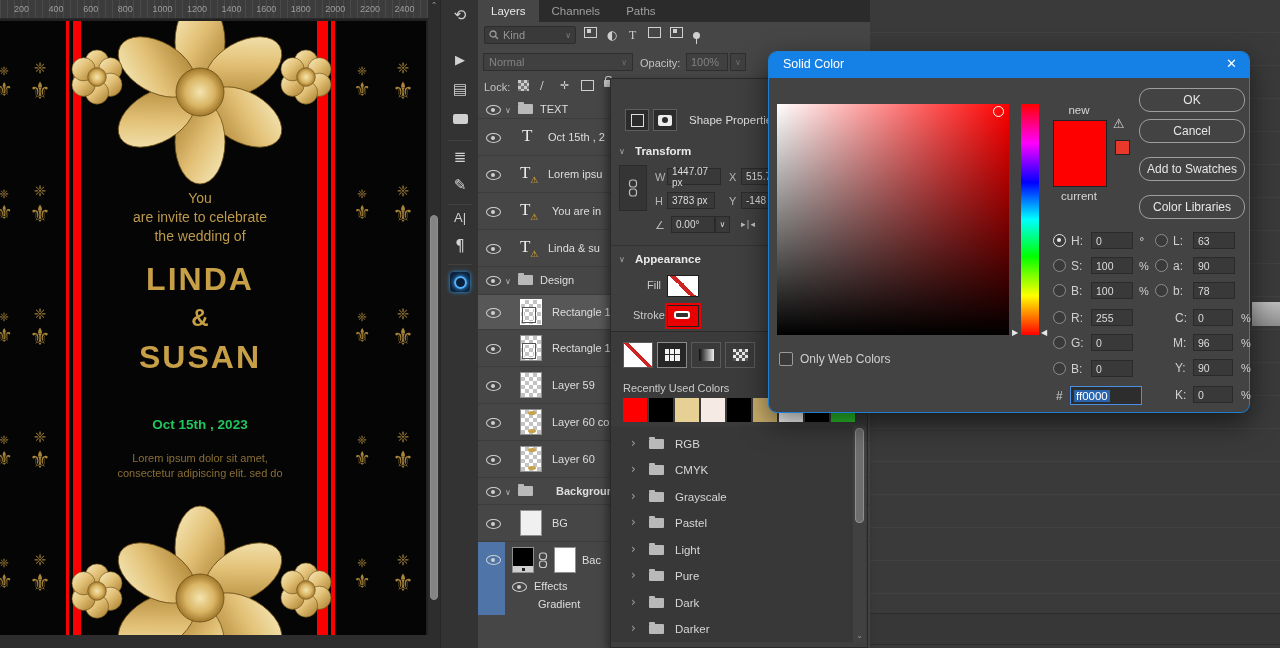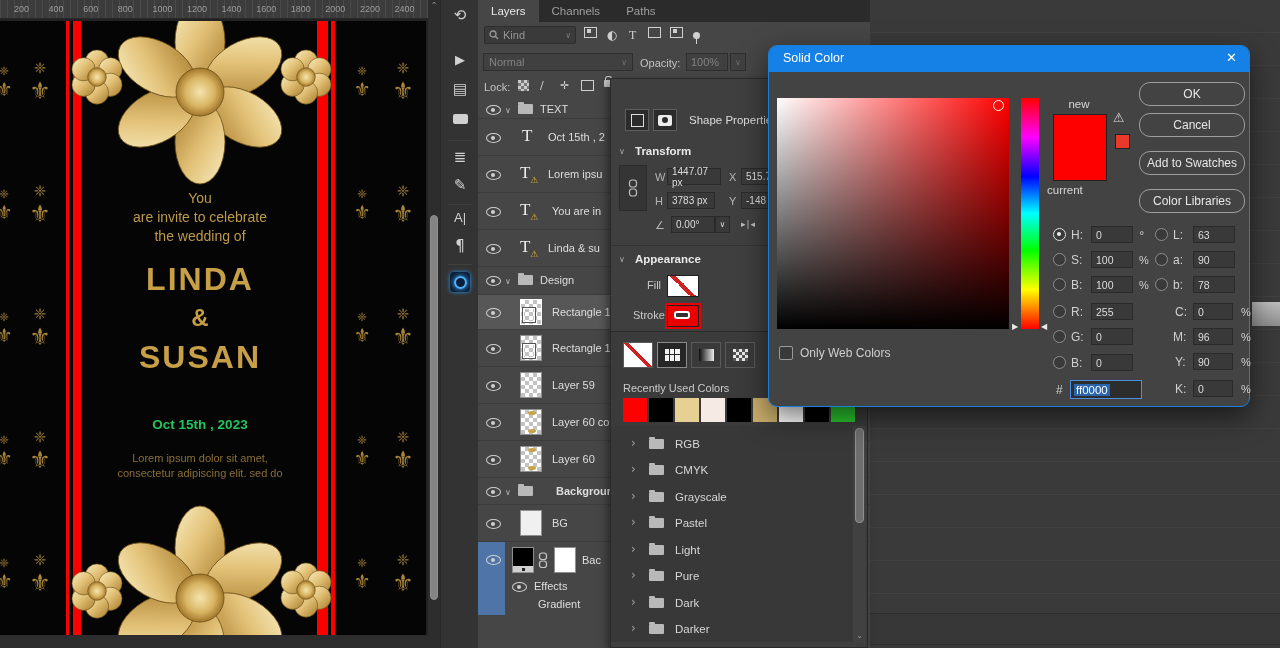--- a/index.html
+++ b/index.html
@@ -161,35 +161,35 @@
   #group-list{position:absolute;left:0;top:94px;width:256px;height:216px;background:#383838;}
   .grp-row{position:absolute;left:0;width:240px;height:26px;}
   .grp-row .chev{position:absolute;left:20px;top:5px;color:#a2a2a2;font-size:12px;}
   .grp-row .fold{position:absolute;left:38px;top:8px;}
   .grp-row .lbl{position:absolute;left:64px;top:7px;color:#d6d6d6;font-size:11.5px;}
   #grp-scroll{position:absolute;left:242px;top:0;width:13px;height:216px;background:#414141;}
   #grp-scroll .thumb{position:absolute;left:2px;top:2px;width:9px;height:95px;background:#6e6e6e;border-radius:4px;}
   #grp-scroll .dn{position:absolute;left:0;bottom:2px;width:13px;text-align:center;color:#9a9a9a;font-size:8px;}
 
   
-  #dialog{left:768px;top:45px;width:482px;height:362px;background:#434343;border:1px solid #1b7fd4;
+  #dialog{left:768px;top:51px;width:482px;height:362px;background:#434343;border:1px solid #1b7fd4;
     border-radius:9px;z-index:10;box-shadow:0 10px 28px rgba(0,0,0,.55);box-sizing:border-box;}
   #dlg-title{position:absolute;left:0;top:0;width:480px;height:26px;background:#1580e6;border-radius:8px 8px 0 0;}
   #dlg-title .t{position:absolute;left:14px;top:5px;color:#fff;font-size:12.5px;}
   #dlg-title .x{position:absolute;right:12px;top:4px;color:#fff;font-size:13px;}
   #sb-field{position:absolute;left:8px;top:52px;width:232px;height:231px;
     background:linear-gradient(to top,#000,rgba(0,0,0,0)),linear-gradient(to right,#fff,#ff0000);}
   #sb-cursor{position:absolute;left:224px;top:54px;width:9px;height:9px;border:1.5px solid #fff;border-radius:50%;}
   #hue-slider{position:absolute;left:252px;top:52px;width:18px;height:231px;
     background:linear-gradient(to bottom,#f00 0%,#f0f 17%,#00f 34%,#0ff 50%,#0f0 66%,#ff0 83%,#f00 100%);}
   .hue-arrow{position:absolute;top:276px;color:#e8e8e8;font-size:8px;font-family:"DejaVu Sans",sans-serif;}
   #swatch-new{position:absolute;left:284px;top:68px;width:52px;height:33px;border:1px solid #222;}
   #swatch-cur{position:absolute;left:284px;top:101px;width:52px;height:33px;border:1px solid #222;border-top:none;}
   #lbl-new{position:absolute;left:284px;top:52px;width:52px;text-align:center;color:#d6d6d6;font-size:11.5px;}
-  #lbl-cur{position:absolute;left:278px;top:138px;width:64px;text-align:left;color:#d6d6d6;font-size:11.5px;}
+  #lbl-cur{position:absolute;left:278px;top:138px;width:64px;text-align:center;color:#d6d6d6;font-size:11.5px;}
   #gamut-warn{position:absolute;left:344px;top:64px;color:#dadada;font-size:13px;}
   #gamut-sq{position:absolute;left:346px;top:88px;width:13px;height:13px;background:#e8392b;border:1px solid #222;}
   .num-row{position:absolute;height:17px;}
   .num-row .radio{position:absolute;top:2px;}
   .num-row .nl{position:absolute;color:#cfcfcf;font-size:12px;top:2px;}
   .num-row .input{position:absolute;width:42px;height:17px;}
   .num-row .unit{position:absolute;color:#cfcfcf;font-size:11px;top:3px;}
   #hex-row{position:absolute;left:284px;top:334px;}
   #hex-hash{position:absolute;left:3px;top:3px;color:#cfcfcf;font-size:12px;}
   #hex-input{position:absolute;left:17px;top:0;width:72px;height:19px;background:#2d2d2d;border:1px solid #4b8fe2;

